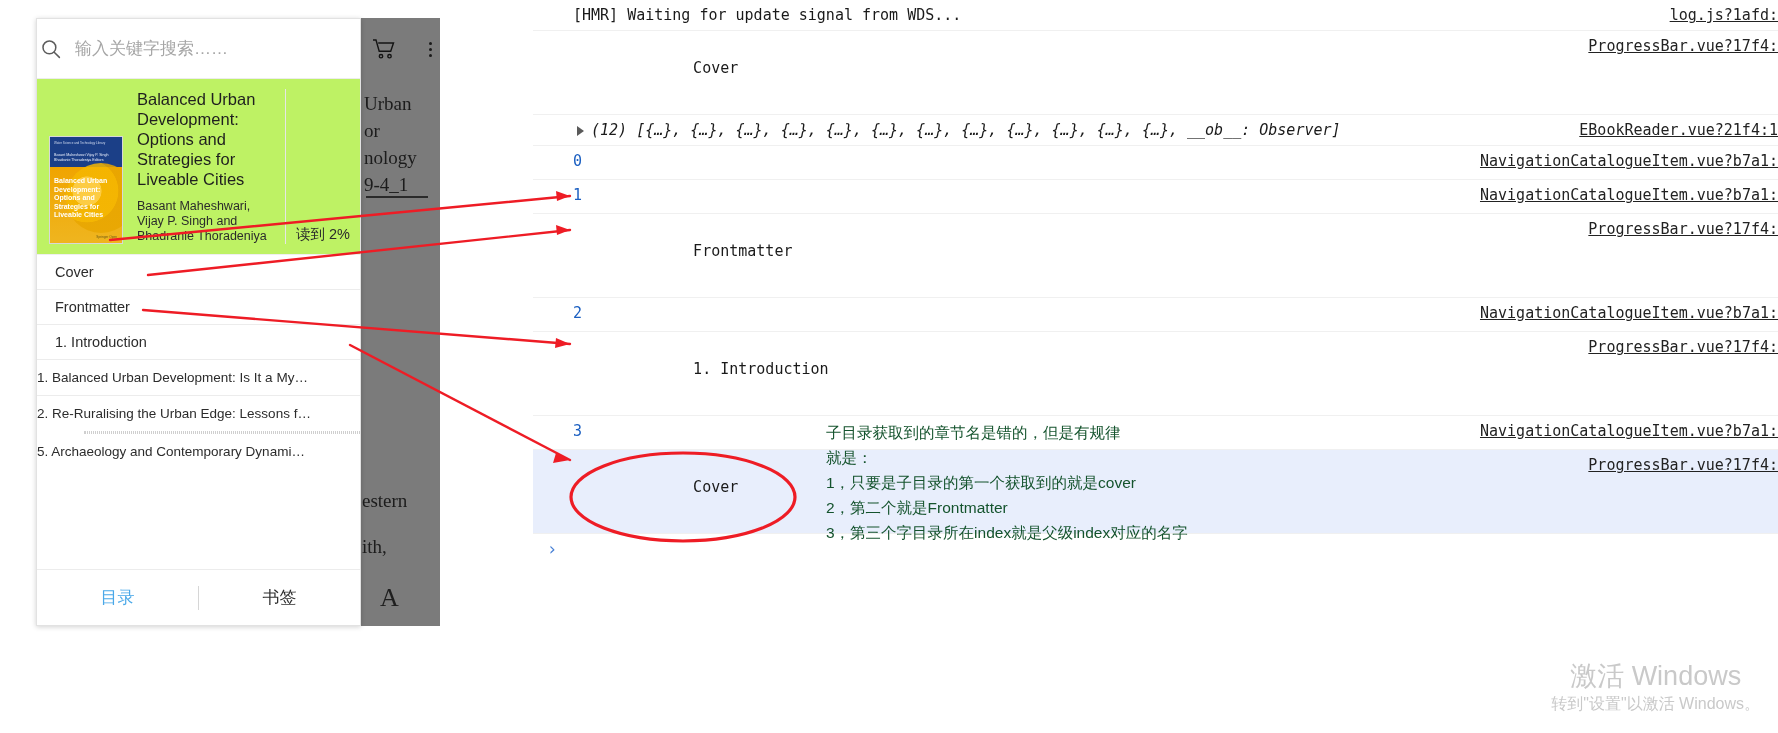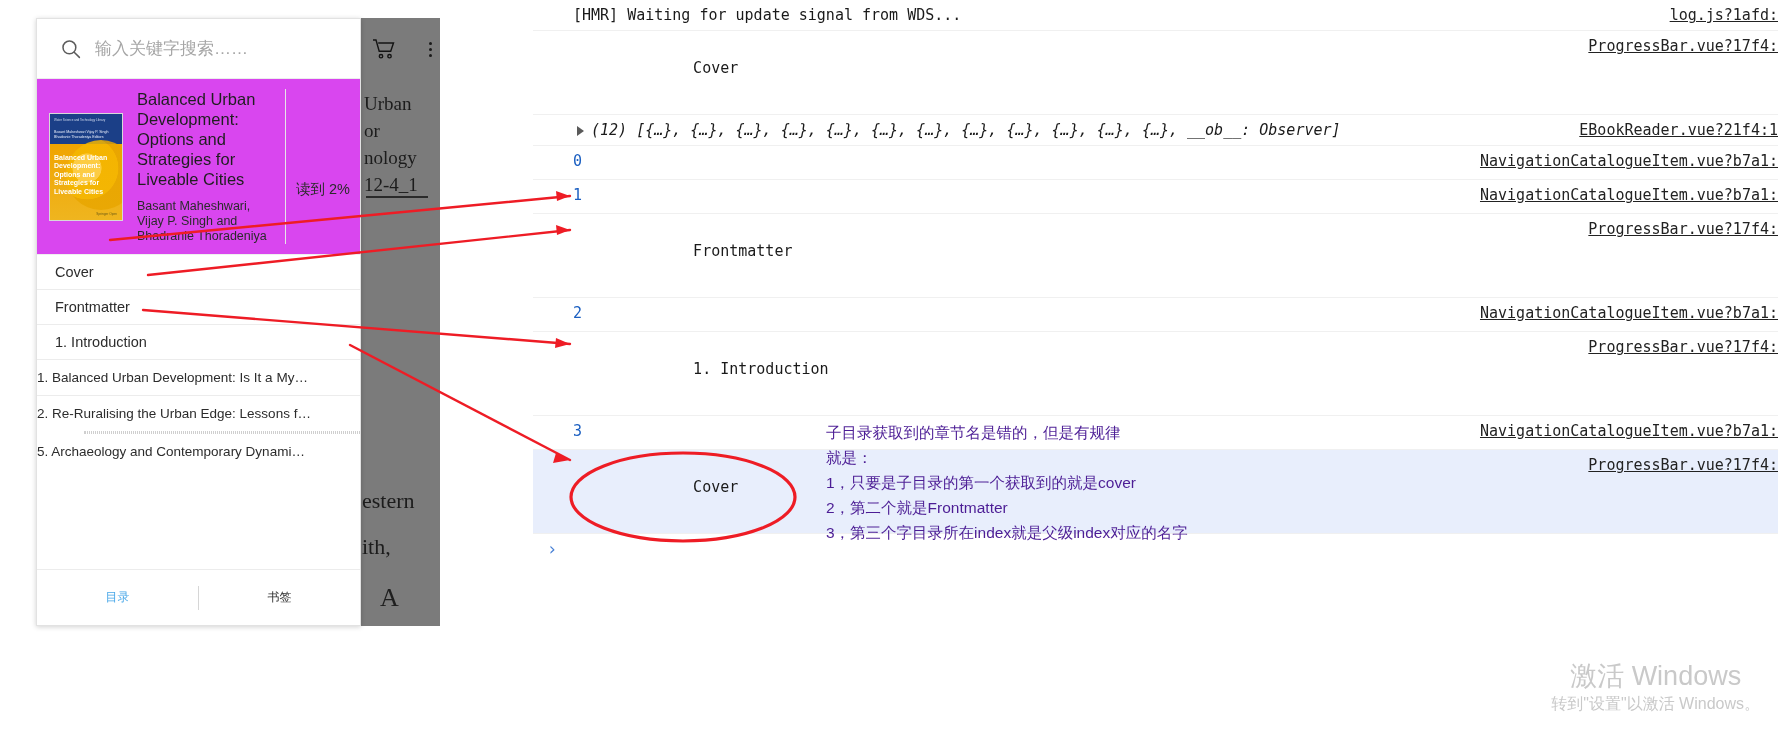--- a/index.html
+++ b/index.html
@@ -39,57 +39,57 @@
     font-family: "Liberation Serif", serif;
     font-size: 19px; line-height: 27px; color: #1c1c1c;
     padding-left: 6px;
   }
   #page-rule {
     position:absolute; left: 8px; top: 178px; width: 62px; height: 2px; background:#2a2a2a;
   }
   #page-text-2 {
     position: absolute; left: 0; top: 460px; width: 110px;
     font-family: "Liberation Serif", serif;
-    font-size: 22px; line-height: 46px; color:#1c1c1c;
+    font-size: 19px; line-height: 46px; color:#1c1c1c;
     padding-left: 4px;
   }
   #page-letter {
     position:absolute; left: 22px; top: 565px;
     font-family: "Liberation Serif", serif; font-size: 26px; color:#1f1f1f;
   }
 
   
   #catalogue {
     position: absolute; left: 36px; top: 18px; width: 325px; height: 608px;
     background: #ffffff;
     border: 1px solid #e2e2e2;
     box-shadow: 0 1px 5px rgba(0,0,0,.18);
     display: flex; flex-direction: column;
   }
   #search-row {
     height: 60px; flex: 0 0 60px;
     display: flex; align-items: center; gap: 12px;
-    padding: 0 24px;
+    padding: 0 4px;
     border-bottom: 1px solid #ececec;
   }
   .magnifier { width: 20px; height: 20px; flex:0 0 20px; }
   #search-input {
     border: 0; outline: 0; flex: 1 1 auto;
     font-size: 17px; color: #333;
     font-family: "Liberation Sans", sans-serif;
     background: transparent;
   }
   #search-input::placeholder { color: #a6a6a6; }
 
   #book-row {
     flex: 0 0 128px;
-    display: flex; align-items: center;
+    display: flex; align-items: flex-end;
     padding: 10px 0 10px 12px;
     border-bottom: 1px solid #efefef;
-    background: #d946ef;
+    background: #bef264;
   }
   #book-cover {
     width: 74px; height: 108px; flex: 0 0 74px;
     background: linear-gradient(#1b3f87 0%, #1b3f87 28%, #f0a400 28%, #efb51f 100%);
     position: relative; overflow: hidden;
     border: 1px solid #d8d8d8;
   }
   #book-cover .cov-series {
     position:absolute; top:3px; left:4px; right:4px; height:6px;
     font-size:3px; color:#cfd9ee; line-height:6px; white-space:nowrap; overflow:hidden;
@@ -139,21 +139,21 @@
   .toc-item.lvl2 { font-size: 13.5px; }
   .toc-item.lvl2 .label { border-bottom: 0; }
   .toc-sep-dot { height:1px; margin-left:47px; border-bottom:1px dotted #cfcfcf; }
   .toc-sep-solid { height:1px; border-bottom:1px solid #ececec; }
 
   #tabbar {
     flex: 0 0 56px; display: flex; align-items: center;
     border-top: 1px solid #ececec; background: #fff;
   }
   .tab {
-    flex: 1 1 50%; text-align: center; font-size: 12px; color: #2f2f2f;
+    flex: 1 1 50%; text-align: center; font-size: 17px; color: #2f2f2f;
     position: relative; cursor: pointer;
   }
   .tab.active { color: #4aa8e8; }
   .tab-divider { width: 1px; height: 24px; background: #d6d6d6; }
 
   
   #console {
     position: absolute; left: 533px; top: 0; width: 1245px; height: 733px;
     background: #ffffff; overflow: hidden;
     font-family: "DejaVu Sans Mono", monospace;
@@ -225,21 +225,21 @@
         </span>
         <span class="kebab">
           <i></i>
             <i></i>
             <i></i>
         </span>
       </div>
       <div id="page-text" style="white-space: pre;">Urban
 or
 nology
-12-4_1</div>
+9-4_1</div>
       <div id="page-rule"></div>
       <div id="page-text-2" style="white-space: pre;">estern
 ith,</div>
       <div id="page-letter">A</div>
     </div>
 
     <div id="catalogue">
 
       <div id="search-row">
         <span class="magnifier">
@@ -359,21 +359,21 @@
       <line x1="143" y1="310" x2="570" y2="344"></line>
       <polygon points="570,344 556,338 555,348" fill="#ee1c25" stroke="none"></polygon>
 
       <line x1="350" y1="345" x2="570" y2="460"></line>
       <polygon points="570,460 556,453 553,463" fill="#ee1c25" stroke="none"></polygon>
 
       <ellipse cx="683" cy="497" rx="112" ry="44" stroke-width="3.2"></ellipse>
     </g>
   </svg>
 
-  <div id="annot-text" style="color: #4c1d95;">子目录获取到的章节名是错的，但是有规律
+  <div id="annot-text" style="color: #14532d;">子目录获取到的章节名是错的，但是有规律
 就是：
 1，只要是子目录的第一个获取到的就是cover
 2，第二个就是Frontmatter
 3，第三个字目录所在index就是父级index对应的名字</div>
 
   <div id="watermark">
     <div class="wm-title">激活 Windows</div>
     <div class="wm-sub">转到"设置"以激活 Windows。</div>
   </div>
 

